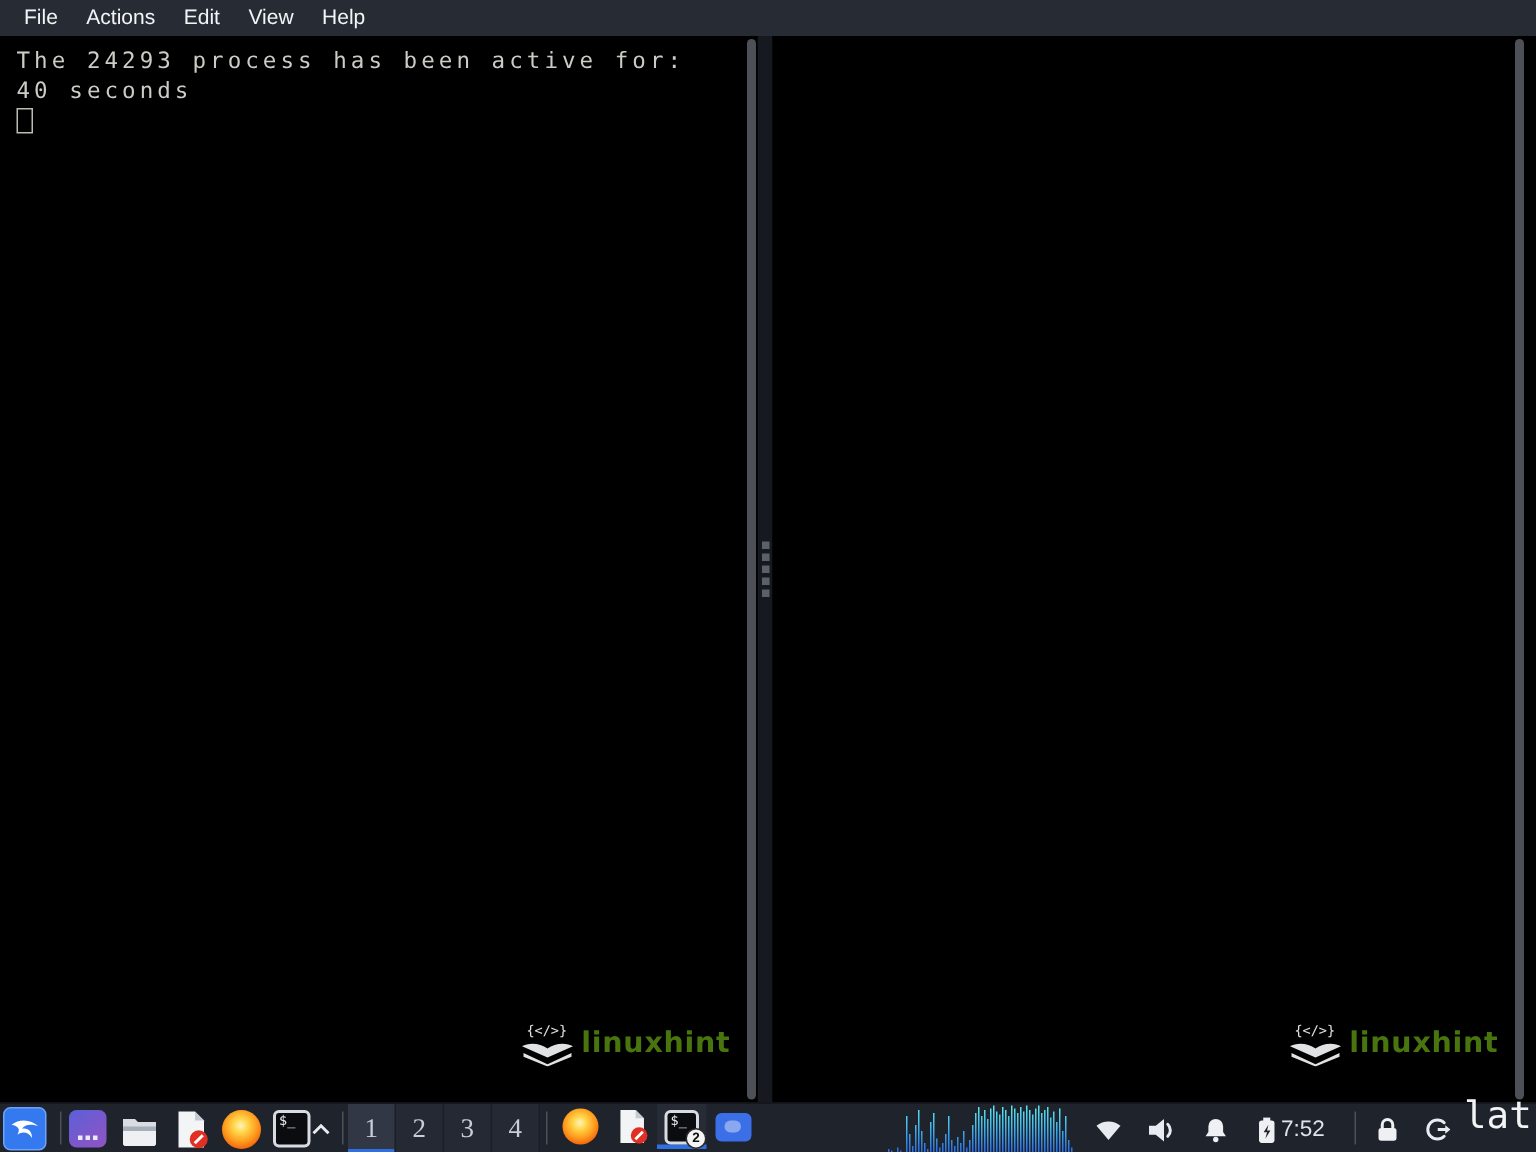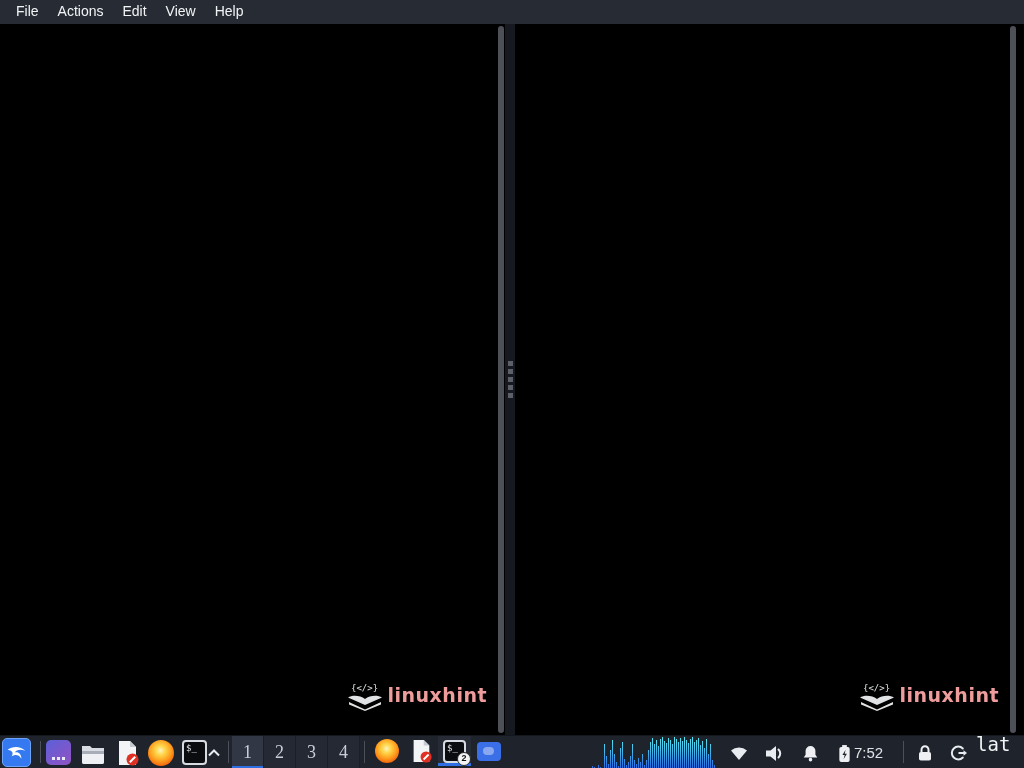--- a/index.html
+++ b/index.html
@@ -36,21 +36,21 @@
   .scrollbar { width: 8px; background: #000; position: relative; flex: 0 0 auto; }
   .scrollbar .thumb { position: absolute; top: 2px; bottom: 2px; left: 1px; right: 1px; background: #4d5057; border-radius: 3px; }
   .divider { width: 10px; background: #16191f; flex: 0 0 auto; display: flex; align-items: center; justify-content: center; }
   .grip { display: flex; flex-direction: column; gap: 3px; }
   .grip i { width: 5px; height: 5px; background: #5b6069; display: block; }
 
   
   .watermark { position: absolute; right: 10px; bottom: 24px; display: flex; align-items: flex-end; gap: 5px; opacity: .95; }
   .wm-left { display: flex; flex-direction: column; align-items: center; }
   .wm-code { color: #eceff1; font-size: 9px; font-family: "DejaVu Sans Mono", monospace; letter-spacing: 0; margin-bottom: 1px; }
-  .wm-label { color: #fca5a5; font-size: 19px; font-weight: bold; font-family: "DejaVu Sans", sans-serif; letter-spacing: .5px; line-height: 1; padding-bottom: 6px; }
+  .wm-label { color: #4d7c0f; font-size: 19px; font-weight: bold; font-family: "DejaVu Sans", sans-serif; letter-spacing: .5px; line-height: 1; padding-bottom: 6px; }
 
   
   .taskbar { height: 33px; flex: 0 0 auto; background: #1f232c; position: relative; border-top: 1px solid #14171d; }
   .taskbar > * { position: absolute; }
   .tsep { width: 1px; height: 22px; top: 5px; background: #4b505a; }
   .kali-btn { left: 2px; top: 2px; width: 29px; height: 29px; background: #3579f0; border: 1px solid #6ea3f7; border-radius: 5px; display: flex; align-items: center; justify-content: center; }
   .launcher, .winbtn { top: 3px; width: 27px; height: 27px; display: flex; align-items: center; justify-content: center; }
   .winbtn { width: 33px; height: 30px; top: 0; }
   .winbtn.active { background: #262b35; box-shadow: inset 0 -3px 0 #2f6fe4; }
 
@@ -66,39 +66,44 @@
 
   .workspaces { left: 232px; top: 0; height: 33px; display: flex; }
   .ws { width: 32px; height: 33px; background: #242934; border-right: 1px solid #1a1e26; color: #c7ced8; font-family: "Liberation Serif", serif; font-size: 18px; display: flex; align-items: center; justify-content: center; }
   .ws.active { background: #313745; box-shadow: inset 0 -3px 0 #2f6fe4; }
 
   .visualizer { left: 588px; bottom: 0; width: 128px; height: 33px; display: flex; align-items: flex-end; gap: 1px; }
   .vbar { width: 1px; flex: 0 0 auto; background-image: linear-gradient(to top, #2b6be0 0%, #42b9ea 55%, #58e8f4 100%); background-size: 100% 31px; background-position: left bottom; }
 
   .tray-icon { top: 7px; width: 20px; height: 20px; display: flex; align-items: center; justify-content: center; }
   .clock { left: 854px; top: 0; height: 33px; display: flex; align-items: center; color: #dfe3e8; font-size: 15px; }
-  .statustext { left: 976px; top: 0; height: 15px; display: flex; align-items: center; color: #f2f4f6; font-family: "DejaVu Sans Mono", monospace; font-size: 19px; white-space: nowrap; }
+  .statustext { left: 976px; top: 0; height: 15px; display: flex; align-items: center; color: #f2f4f6; font-family: "DejaVu Sans Mono", monospace; font-size: 25px; white-space: nowrap; }
 </style>
 </head>
 <body>
 
 <div class="screen">
 
 
   <div class="menubar">
     <span class="menu-item">File</span>
     <span class="menu-item">Actions</span>
     <span class="menu-item">Edit</span>
     <span class="menu-item">View</span>
     <span class="menu-item">Help</span>
   </div>
 
   <div class="terminal-area">
 
     <div class="pane left">
+      <div class="term-text">
+        <div>The 24293 process has been active for:</div>
+        <div>40 seconds</div>
+        <span class="cursor"></span>
+      </div>
       <div class="watermark">
         <div class="wm-left">
           <span class="wm-code">{&lt;/&gt;}</span>
           <svg width="36" height="17" viewBox="0 0 36 17">
             <path d="M18 5 C13 1 5 1 1 3.5 L18 11 L35 3.5 C31 1 23 1 18 5 Z" fill="#eceff1"></path>
             <path d="M2 8 L18 15.5 L34 8 L34 10.5 L18 17 L2 10.5 Z" fill="#eceff1"></path>
           </svg>
         </div>
         <span class="wm-label">linuxhint</span>
       </div>

